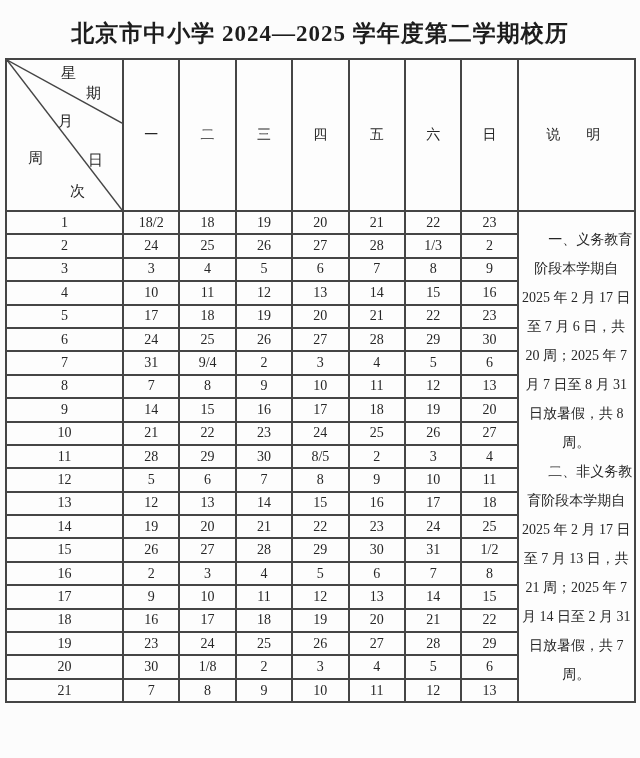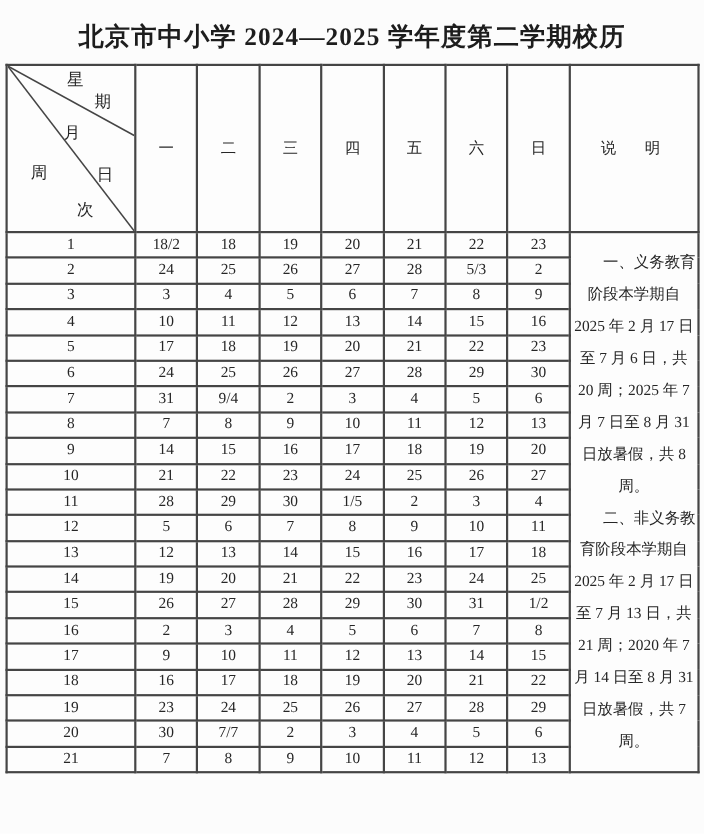--- a/index.html
+++ b/index.html
@@ -124,31 +124,31 @@
           <td>1</td>
           <td>18/2</td>
           <td>18</td>
           <td>19</td>
           <td>20</td>
           <td>21</td>
           <td>22</td>
           <td>23</td>
           <td rowspan="21" class="notes-cell">
             <p>一、义务教育阶段本学期自 2025 年 2 月 17 日至 7 月 6 日，共 20 周；2025 年 7 月 7 日至 8 月 31 日放暑假，共 8 周。</p>
-            <p>二、非义务教育阶段本学期自 2025 年 2 月 17 日至 7 月 13 日，共 21 周；2020 年 7 月 14 日至 8 月 31 日放暑假，共 7 周。</p>
+            <p>二、非义务教育阶段本学期自 2025 年 2 月 17 日至 7 月 13 日，共 21 周；2025 年 7 月 14 日至 2 月 31 日放暑假，共 7 周。</p>
           </td>
         </tr>
         <tr>
           <td>2</td>
           <td>24</td>
           <td>25</td>
           <td>26</td>
           <td>27</td>
           <td>28</td>
-          <td>5/3</td>
+          <td>1/3</td>
           <td>2</td>
         </tr>
         <tr>
           <td>3</td>
           <td>3</td>
           <td>4</td>
           <td>5</td>
           <td>6</td>
           <td>7</td>
           <td>8</td>
@@ -222,21 +222,21 @@
           <td>24</td>
           <td>25</td>
           <td>26</td>
           <td>27</td>
         </tr>
         <tr>
           <td>11</td>
           <td>28</td>
           <td>29</td>
           <td>30</td>
-          <td>1/5</td>
+          <td>8/5</td>
           <td>2</td>
           <td>3</td>
           <td>4</td>
         </tr>
         <tr>
           <td>12</td>
           <td>5</td>
           <td>6</td>
           <td>7</td>
           <td>8</td>
@@ -310,21 +310,21 @@
           <td>24</td>
           <td>25</td>
           <td>26</td>
           <td>27</td>
           <td>28</td>
           <td>29</td>
         </tr>
         <tr>
           <td>20</td>
           <td>30</td>
-          <td>7/7</td>
+          <td>1/8</td>
           <td>2</td>
           <td>3</td>
           <td>4</td>
           <td>5</td>
           <td>6</td>
         </tr>
         <tr>
           <td>21</td>
           <td>7</td>
           <td>8</td>

